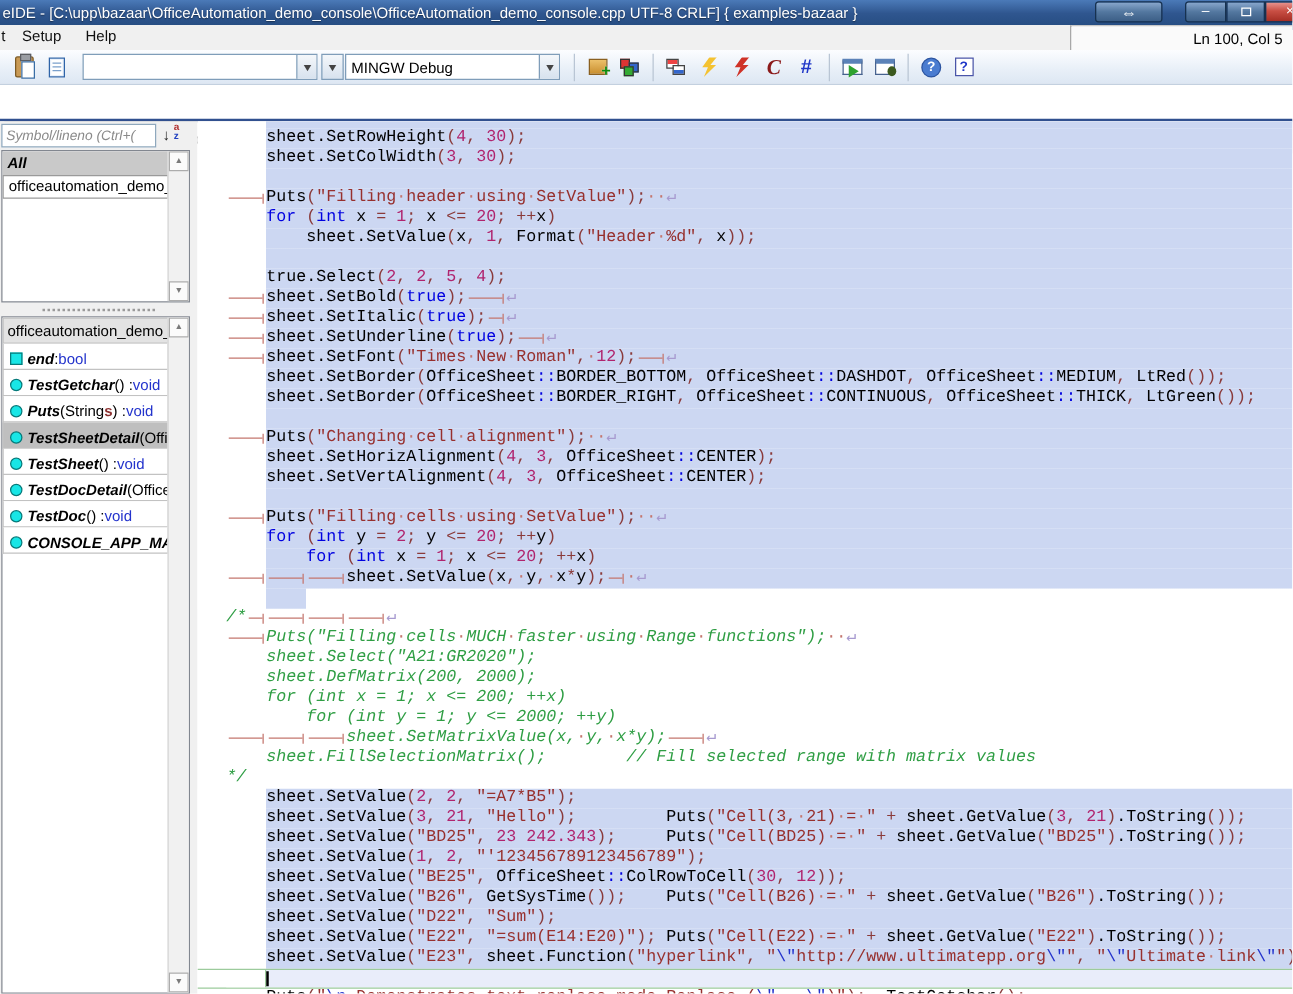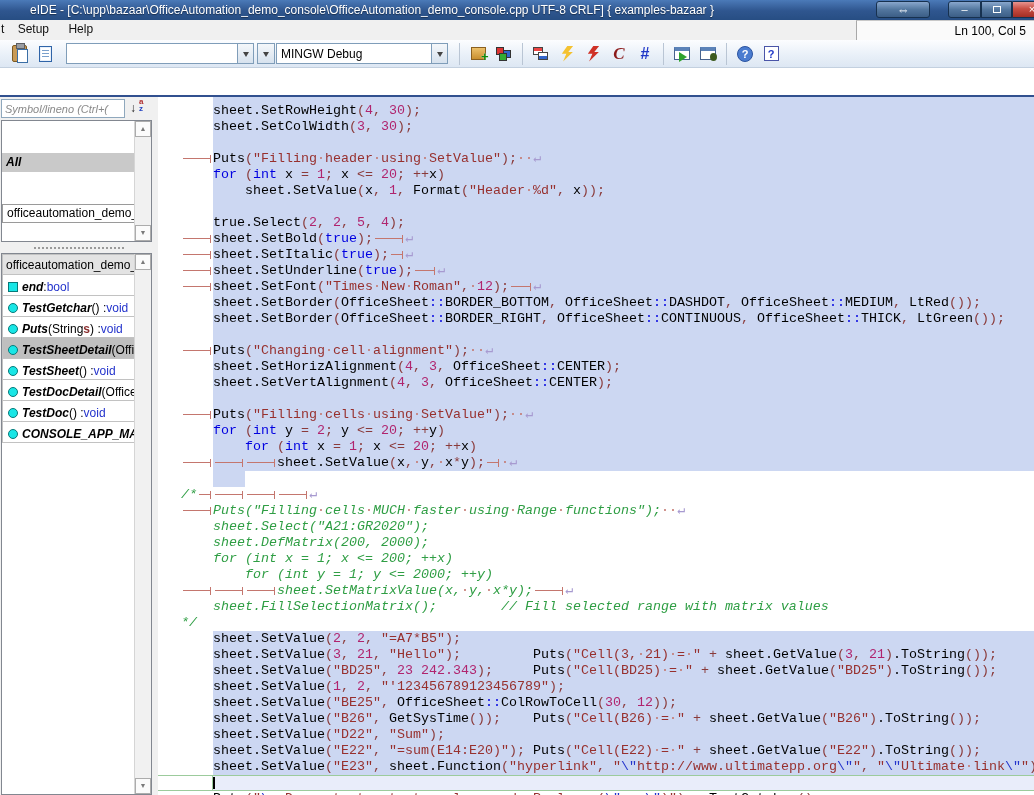--- a/index.html
+++ b/index.html
@@ -2,21 +2,21 @@
 <html><head>
 <meta charset="utf-8">
 <style>
   * { margin:0; padding:0; box-sizing:border-box; }
   html,body { width:1034px; height:795px; overflow:hidden; }
   body { font-family:"Liberation Sans", sans-serif; position:relative; background:#fff; }
 
   
   #titlebar { position:absolute; left:0; top:0; width:1034px; height:24px;
     background:linear-gradient(180deg,#4b7ab8 0%,#2f568f 45%,#234a7e 100%);
-    color:#fff; font-size:12px; line-height:20px; white-space:nowrap; overflow:hidden;padding-left:28px; }
+    color:#fff; font-size:12px; line-height:20px; white-space:nowrap; overflow:hidden; }
   #titlebar .ttl { padding-left:2px; text-shadow:0 1px 1px rgba(0,0,0,.45); }
   .winbtn { position:absolute; top:1px; height:17px; border:1px solid #17314f; border-radius:3px;
     color:#fff; text-align:center; font-size:11px; line-height:15px;
     background:linear-gradient(180deg,#89a7cd 0%,#53779f 50%,#3c5e86 100%); }
   #btn-swap { left:876px; width:54px; font-size:13px; }
   #btn-min  { left:948px; width:33px; border-radius:3px 0 0 3px; }
   #btn-max  { left:981px; width:31px; border-radius:0; }
   #btn-close{ left:1012px; width:40px; border-radius:0 3px 3px 0;
     background:linear-gradient(180deg,#e8948f 0%,#c94f44 45%,#a52e24 100%); }
   #btn-max .sq { display:inline-block; width:8px; height:7px; border:1px solid #fff; margin-top:4px; }
@@ -94,21 +94,21 @@
   #sortbtn .az { position:absolute; left:12px; top:-1px; font-size:8px; line-height:7px; }
   #sortbtn .az .a { color:#b03030; font-weight:bold; display:block; }
   #sortbtn .az .z { color:#2040c0; font-weight:bold; display:block; }
   .lst { position:absolute; left:1px; width:151px; background:#fff; border:1px solid #828790; overflow:hidden; }
   #list-files { top:23px; height:122px; }
   #list-syms  { top:156px; height:542px; }
   .sb { position:absolute; right:0; top:0; bottom:0; width:17px; background:#f1f1f1; border-left:1px solid #d5d5d5; }
   .sb .b { position:absolute; left:0; width:16px; height:16px; background:#fbfbfb; border:1px solid #acacac;
     color:#7a7a7a; font-size:7px; text-align:center; line-height:14px; }
   .sb .up { top:0; } .sb .dn { bottom:0; }
-  .frow { height:19px; font-size:12px; padding:2px 0 0 4px; white-space:nowrap; overflow:hidden; width:133px;margin-top:32px; }
+  .frow { height:19px; font-size:12px; padding:2px 0 0 4px; white-space:nowrap; overflow:hidden; width:133px; }
   .frow.hdr { background:#c9c9c9; font-weight:bold; font-style:italic; }
   .frow.cursel { border:1px solid #9a9a9a; padding-top:1px; }
   .srow { height:21px; font-size:12px; padding:3px 0 0 3px; white-space:nowrap; overflow:hidden;
     width:133px; border:1px solid #c2c2c2; border-top:none; background:#fff; display:flex; align-items:center; }
   .srow.hdr { background:#e3e3e3; border-top:1px solid #c2c2c2; display:block; padding-top:3px; }
   .srow.sel { background:#bfbfbf; }
   .sic { display:inline-block; width:10px; height:10px; background:#18e6e6; border:1px solid #067a7a; margin:0 4px 0 2px; flex:none; }
   .sic.fn { border-radius:50%; }
   .srow b { font-weight:bold;font-style:italic; }
   .srow .st { color:#2333cc; }

